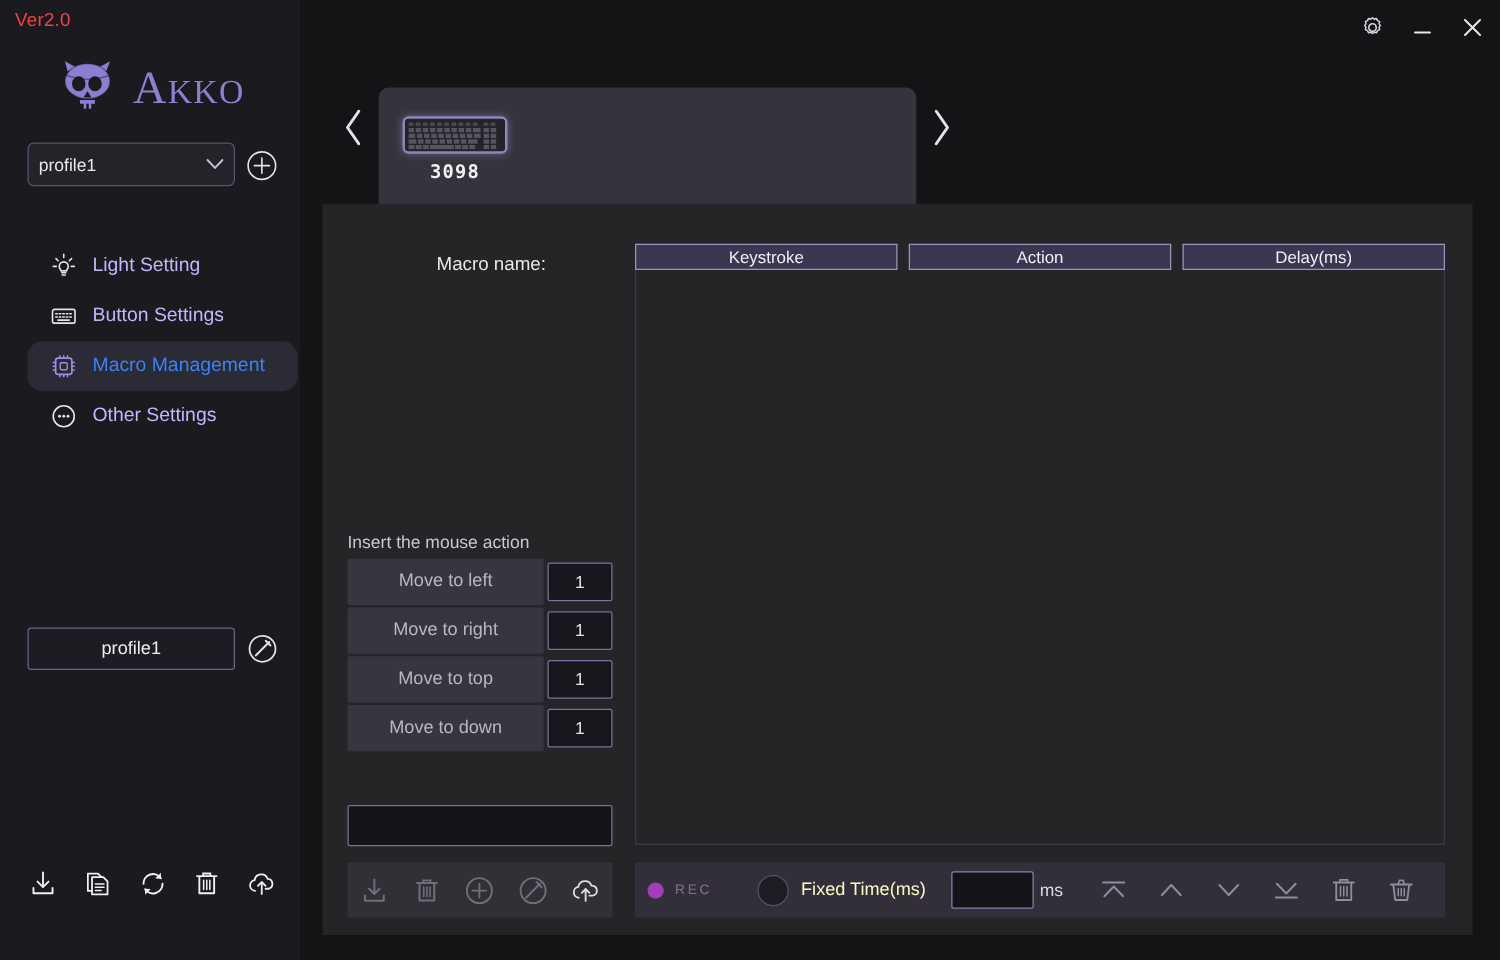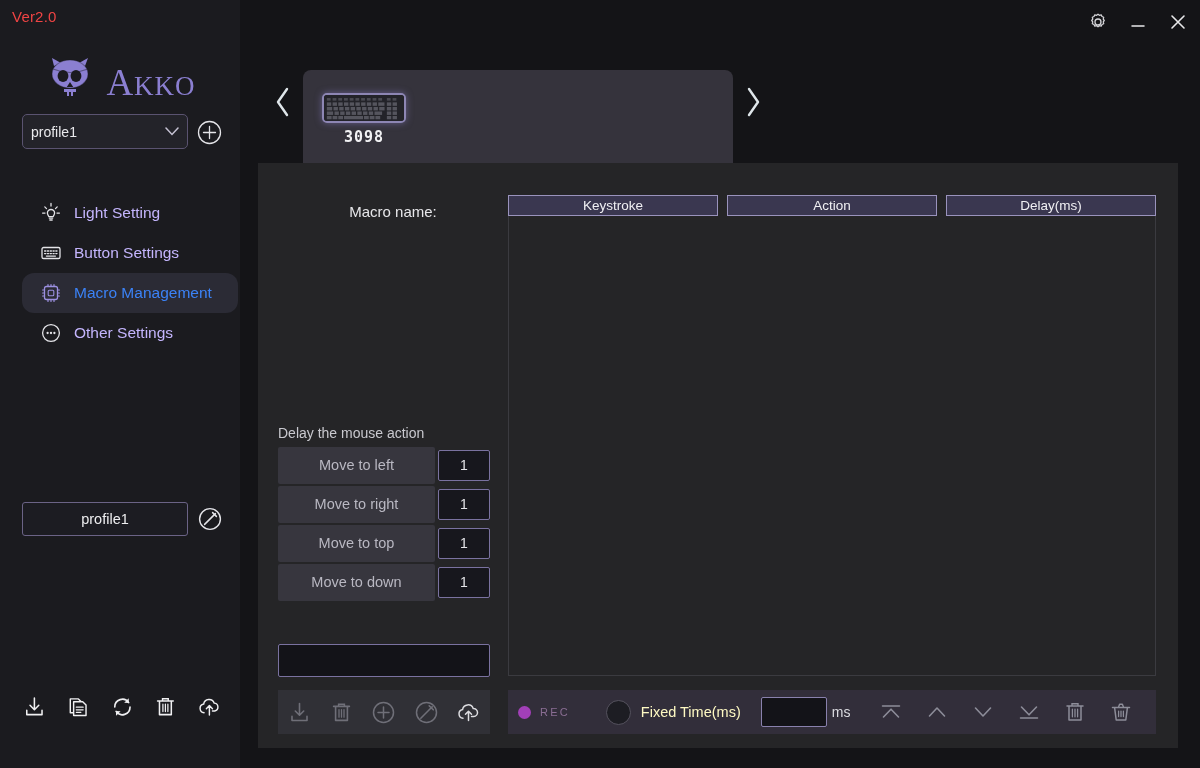--- a/index.html
+++ b/index.html
@@ -15,21 +15,21 @@
   .sidebar {
     position: absolute; left: 0; top: 0; width: 240px; height: 768px;
     background: #1b1b1f;
   }
   .ver {
     position: absolute; left: 12px; top: 8px;
     font-size: 15px; color: #ef4444; letter-spacing: .2px;
   }
   .logo-wrap {
     position: absolute; left: 0; top: 38px; width: 240px; height: 62px;
-    display: flex; align-items: flex-end; justify-content: center; gap: 6px;
+    display: flex; align-items: center; justify-content: center; gap: 6px;
   }
   .logo-mark { width: 56px; height: 44px; display: block; }
   .logo-text {
     font-family: "Liberation Serif", serif;
     font-size: 37px; color: #8b7fd1; letter-spacing: 1px;
     line-height: 1; position: relative; top: 1px;
   }
   .logo-text .cap { font-size: 37px; }
   .logo-text .sm { font-size: 27px; }
 
@@ -387,21 +387,21 @@
         </svg>
       </div>
       <div class="device-name">3098</div>
     </div>
   </div>
 
   <div class="panel">
 
     <div class="macro-name-label">Macro name:</div>
 
-    <div class="insert-label">Delay the mouse action</div>
+    <div class="insert-label">Insert the mouse action</div>
 
     <div class="mouse-rows">
       <div class="mrow">
         <div class="mbtn">Move to left</div>
         <div class="mval">1</div>
       </div>
       <div class="mrow">
         <div class="mbtn">Move to right</div>
         <div class="mval">1</div>
       </div>

